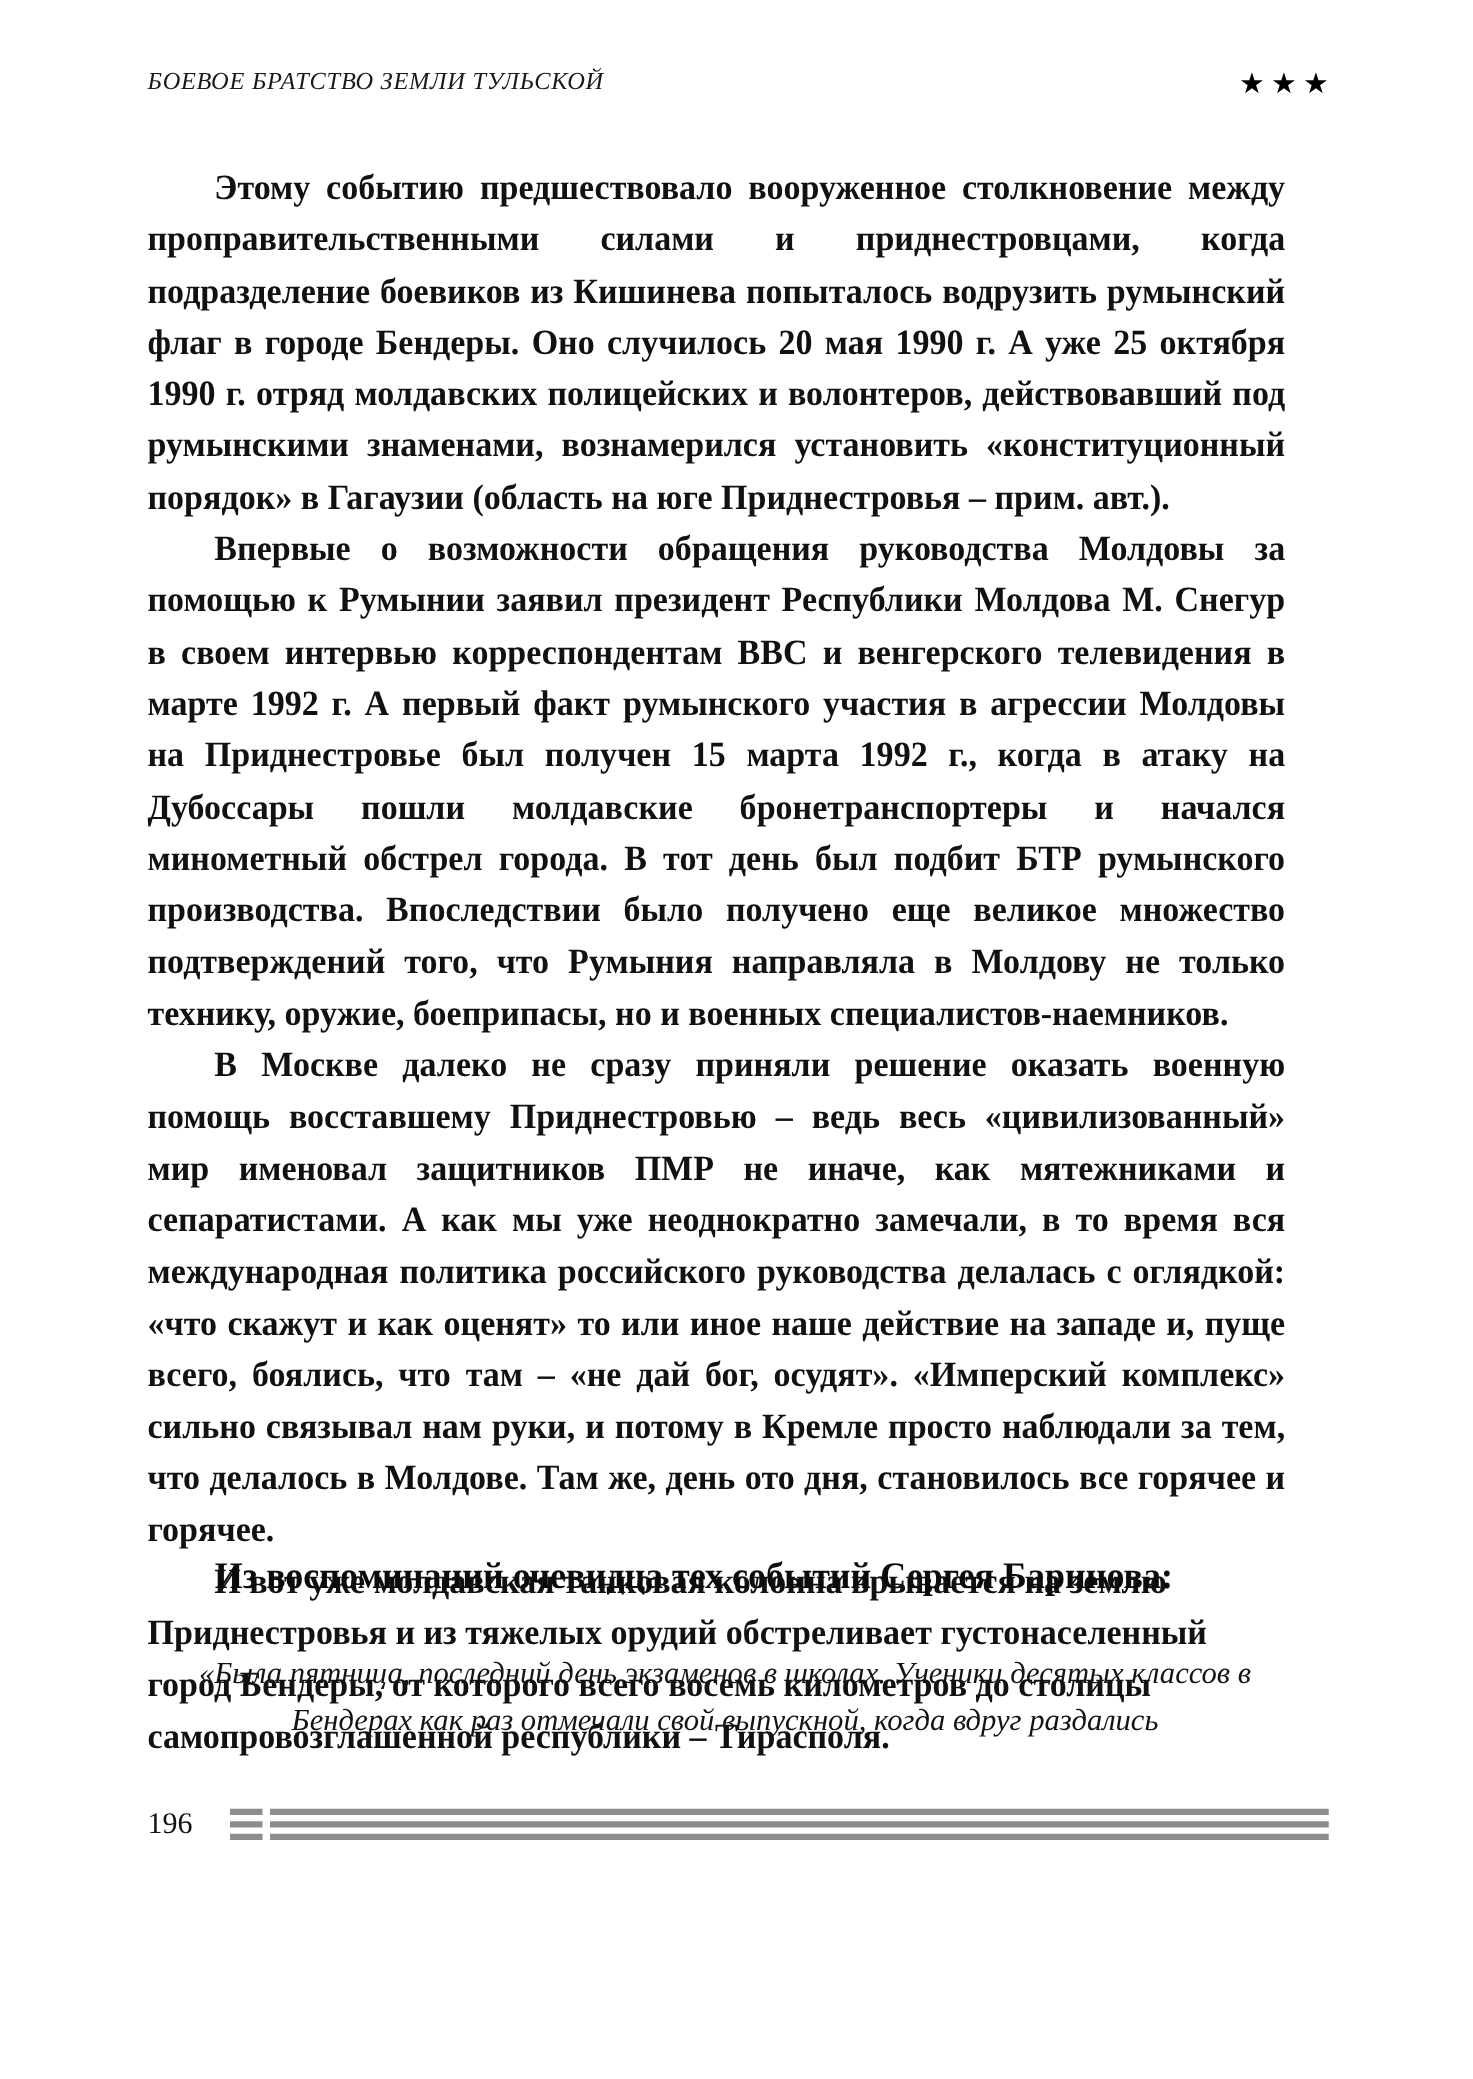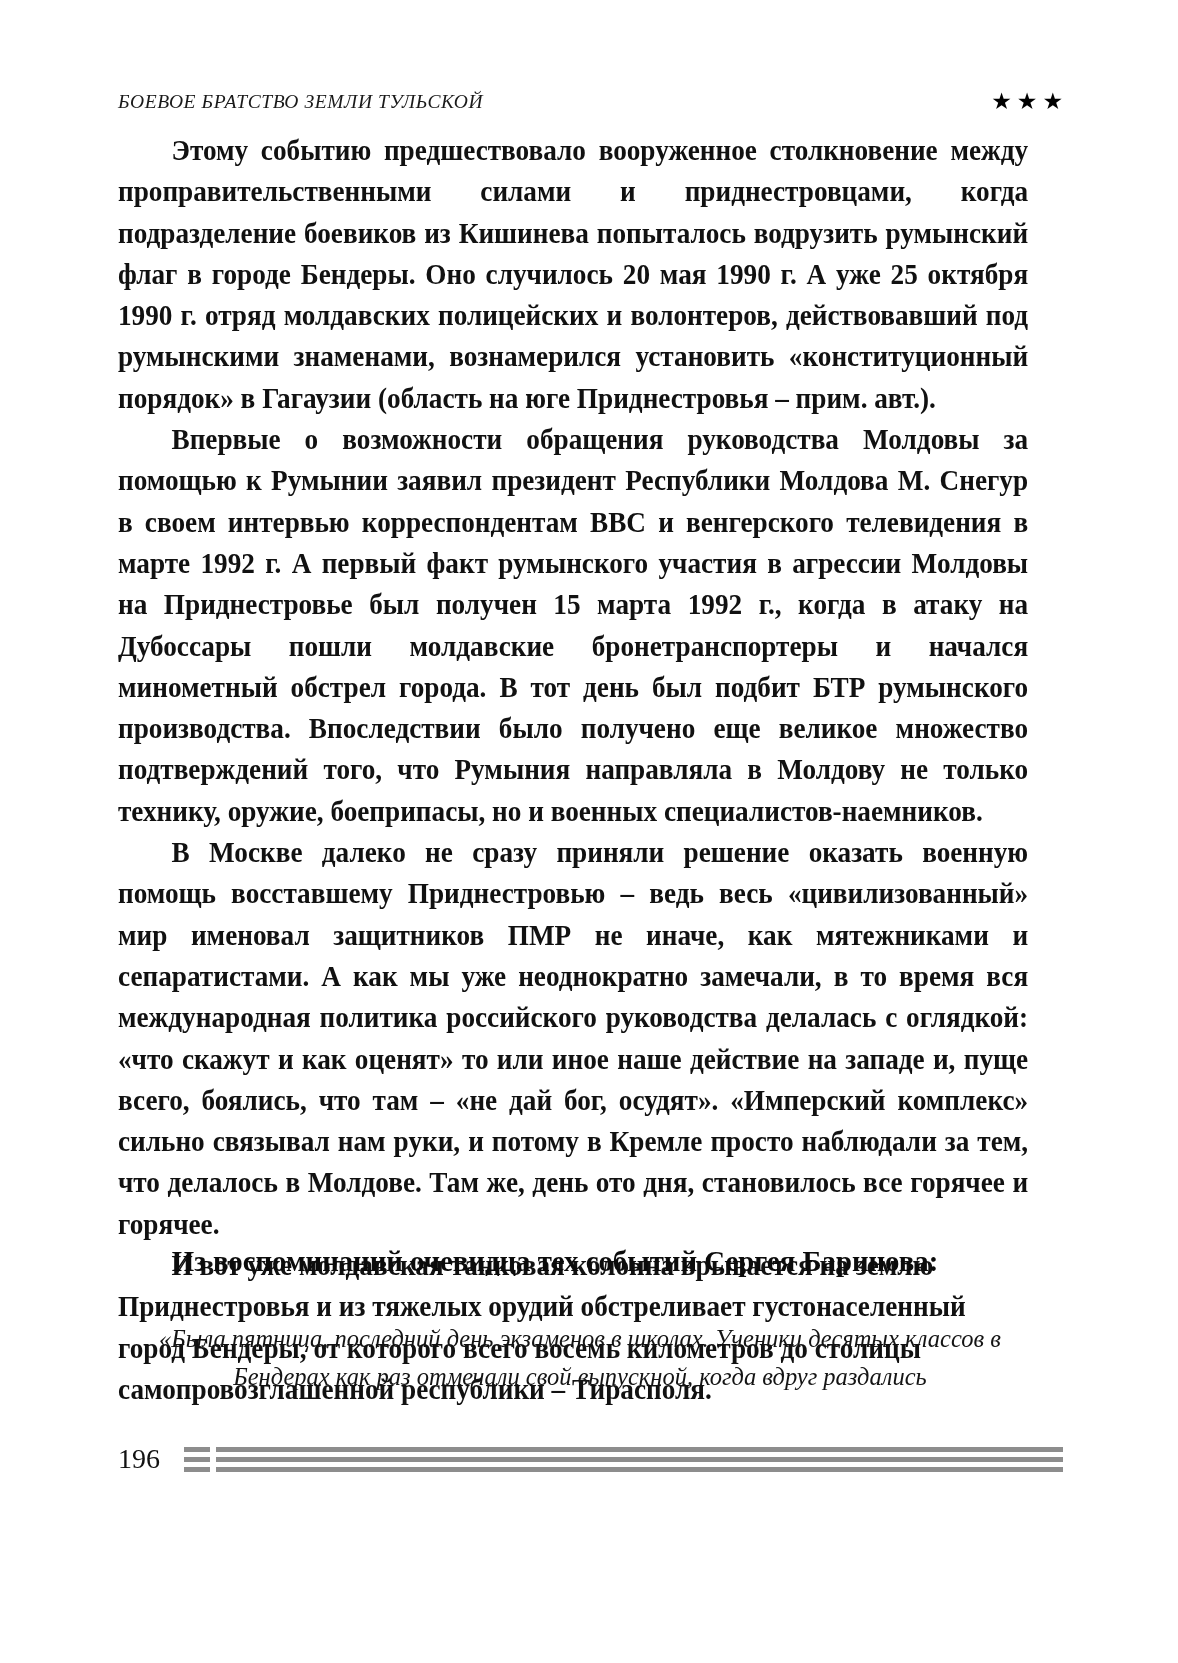--- a/index.html
+++ b/index.html
@@ -25,23 +25,22 @@
   }
 
   
   .running-head {
     position: absolute;
     left: 118px;
     top: 55px;
     width: 945px;
     height: 34px;
     display: flex;
-    align-items: flex-end;
+    align-items: flex-start;
     justify-content: space-between;
-    margin-top: 24px;
   }
   .running-head-title {
     font-family: "Liberation Serif", "DejaVu Serif", serif;
     font-style: italic;
     font-size: 19.5px;
     letter-spacing: 0.6px;
     color: #1a1a1a;
     white-space: nowrap;
   }
   .stars {
@@ -117,21 +116,21 @@
     position: absolute;
     left: 118px;
     top: 1436px;
     width: 945px;
     height: 46px;
     display: flex;
     align-items: center;
   }
   .page-number {
     font-family: "Liberation Serif", "DejaVu Serif", serif;
-    font-size: 28px;
+    font-size: 24px;
     color: #121212;
     width: 58px;
     flex: 0 0 auto;
     line-height: 1;
   }
   .rule-stack {
     flex: 1 1 auto;
     display: flex;
     flex-direction: column;
     gap: 5px;

